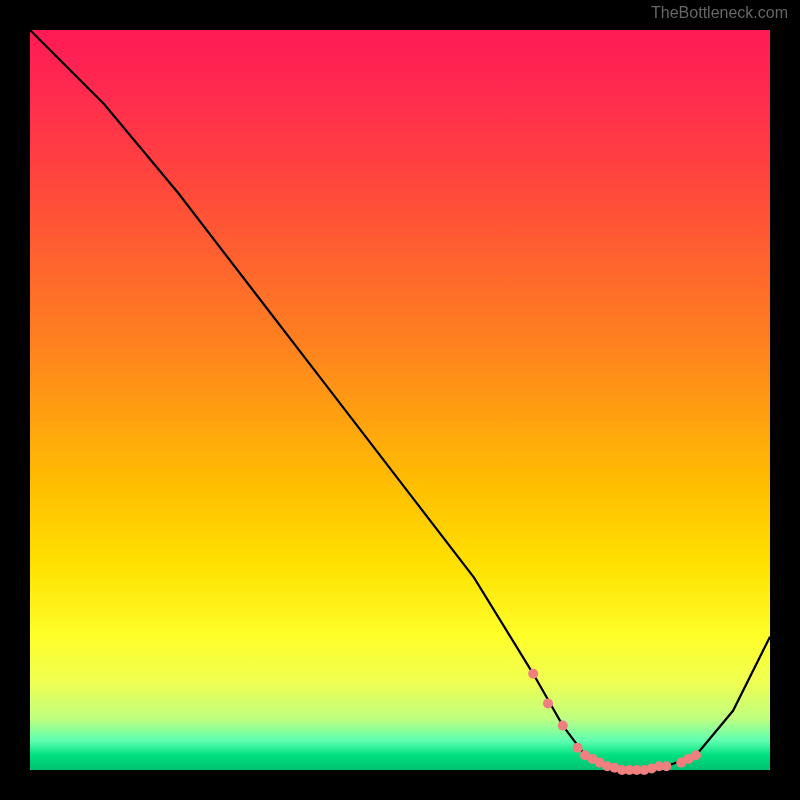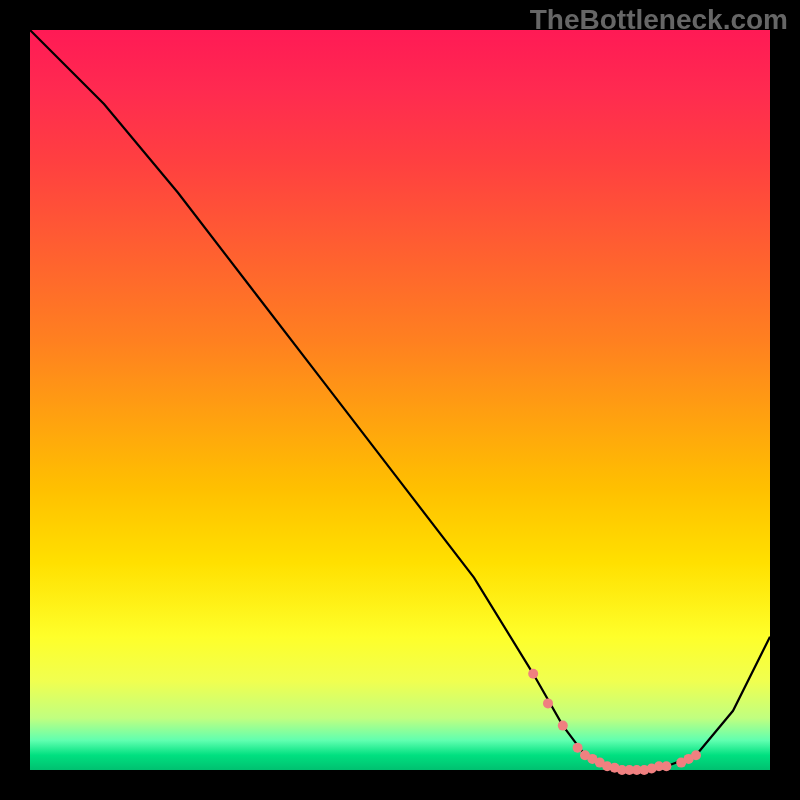--- a/index.html
+++ b/index.html
@@ -8,22 +8,22 @@
     height: 800px;
     background: #000;
     position: relative;
     font-family: Arial, sans-serif;
   }
   .watermark {
     position: absolute;
     top: 4px;
     right: 12px;
     color: #666;
-    font-size: 28px;
-    font-weight: bold;
+    font-size: 16px;
+    font-weight: normal;
     z-index: 10;
   }
   .plot-area {
     position: absolute;
     left: 30px;
     top: 30px;
     width: 740px;
     height: 740px;
   }
   .gradient-bg {

